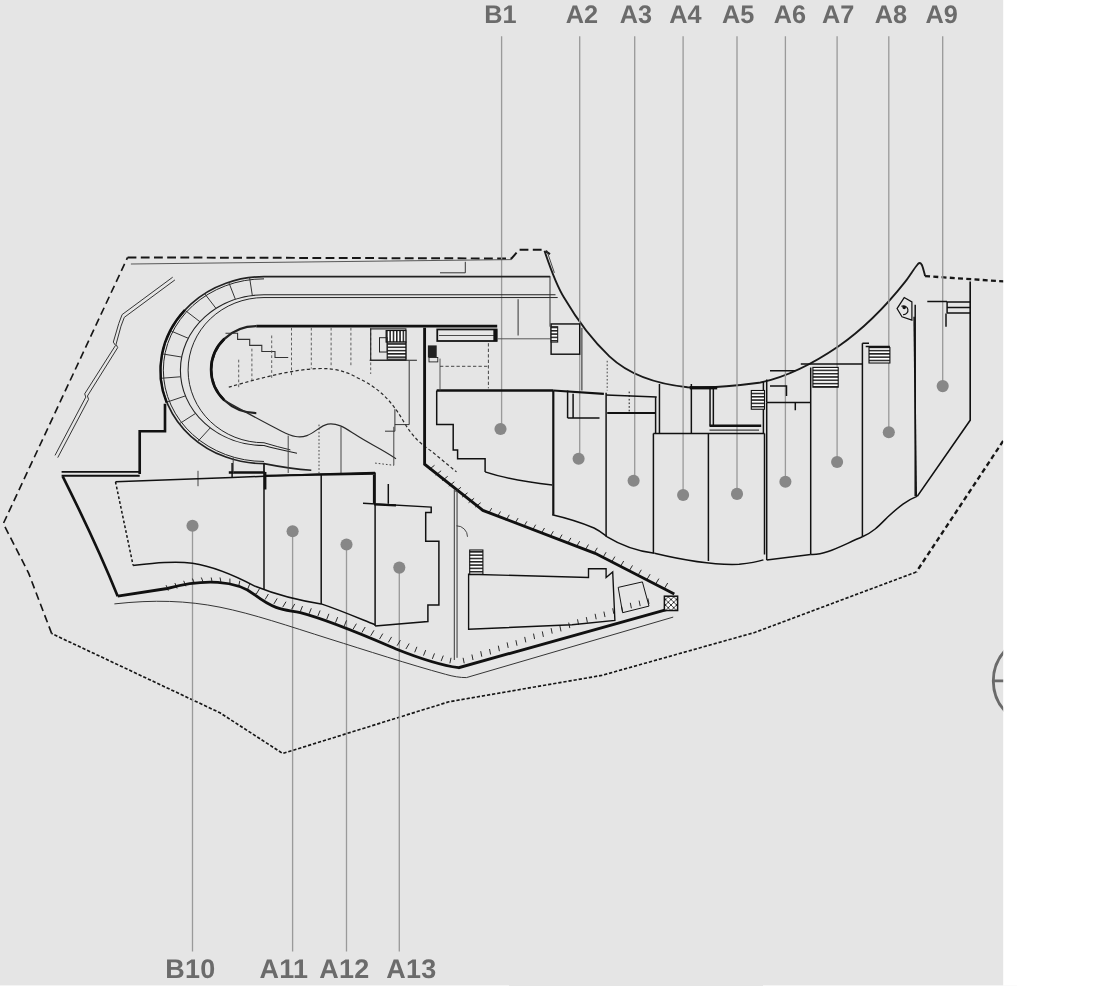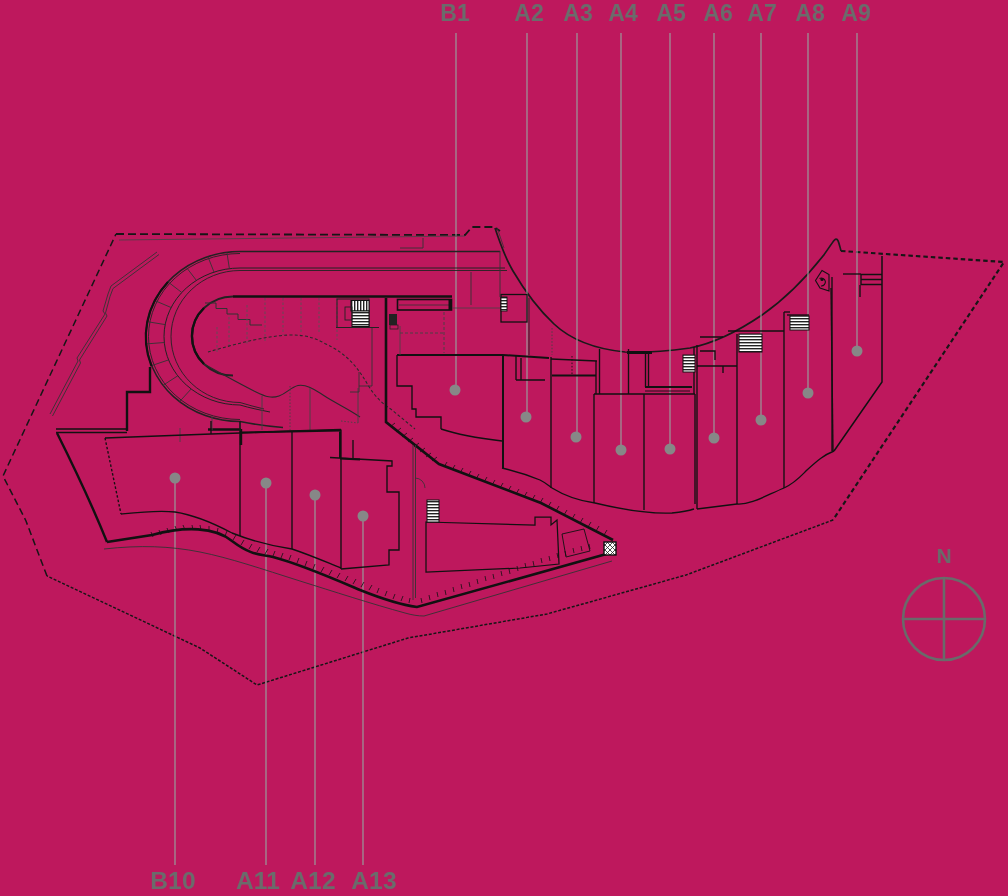--- a/index.html
+++ b/index.html
@@ -1,16 +1,16 @@
 <!DOCTYPE html>
 <html><head>
 <meta charset="utf-8">
 <style>
   html,body{margin:0;padding:0;background:#ffffff;}
-  .page{position:relative;width:1008px;height:896px;background:#be185d;overflow:hidden;}
+  .page{position:relative;width:912px;height:896px;background:#e5e5e5;overflow:hidden;}
   svg{display:block;}
   text{font-family:"Liberation Sans", sans-serif;}
 </style>
 </head>
 <body>
 <div class="page">
 <svg width="1008" height="896" viewBox="0 0 1008 896">
 <defs>
   <pattern id="hatchH" width="4" height="3" patternUnits="userSpaceOnUse">
     <rect width="4" height="3" fill="#fff"></rect>

